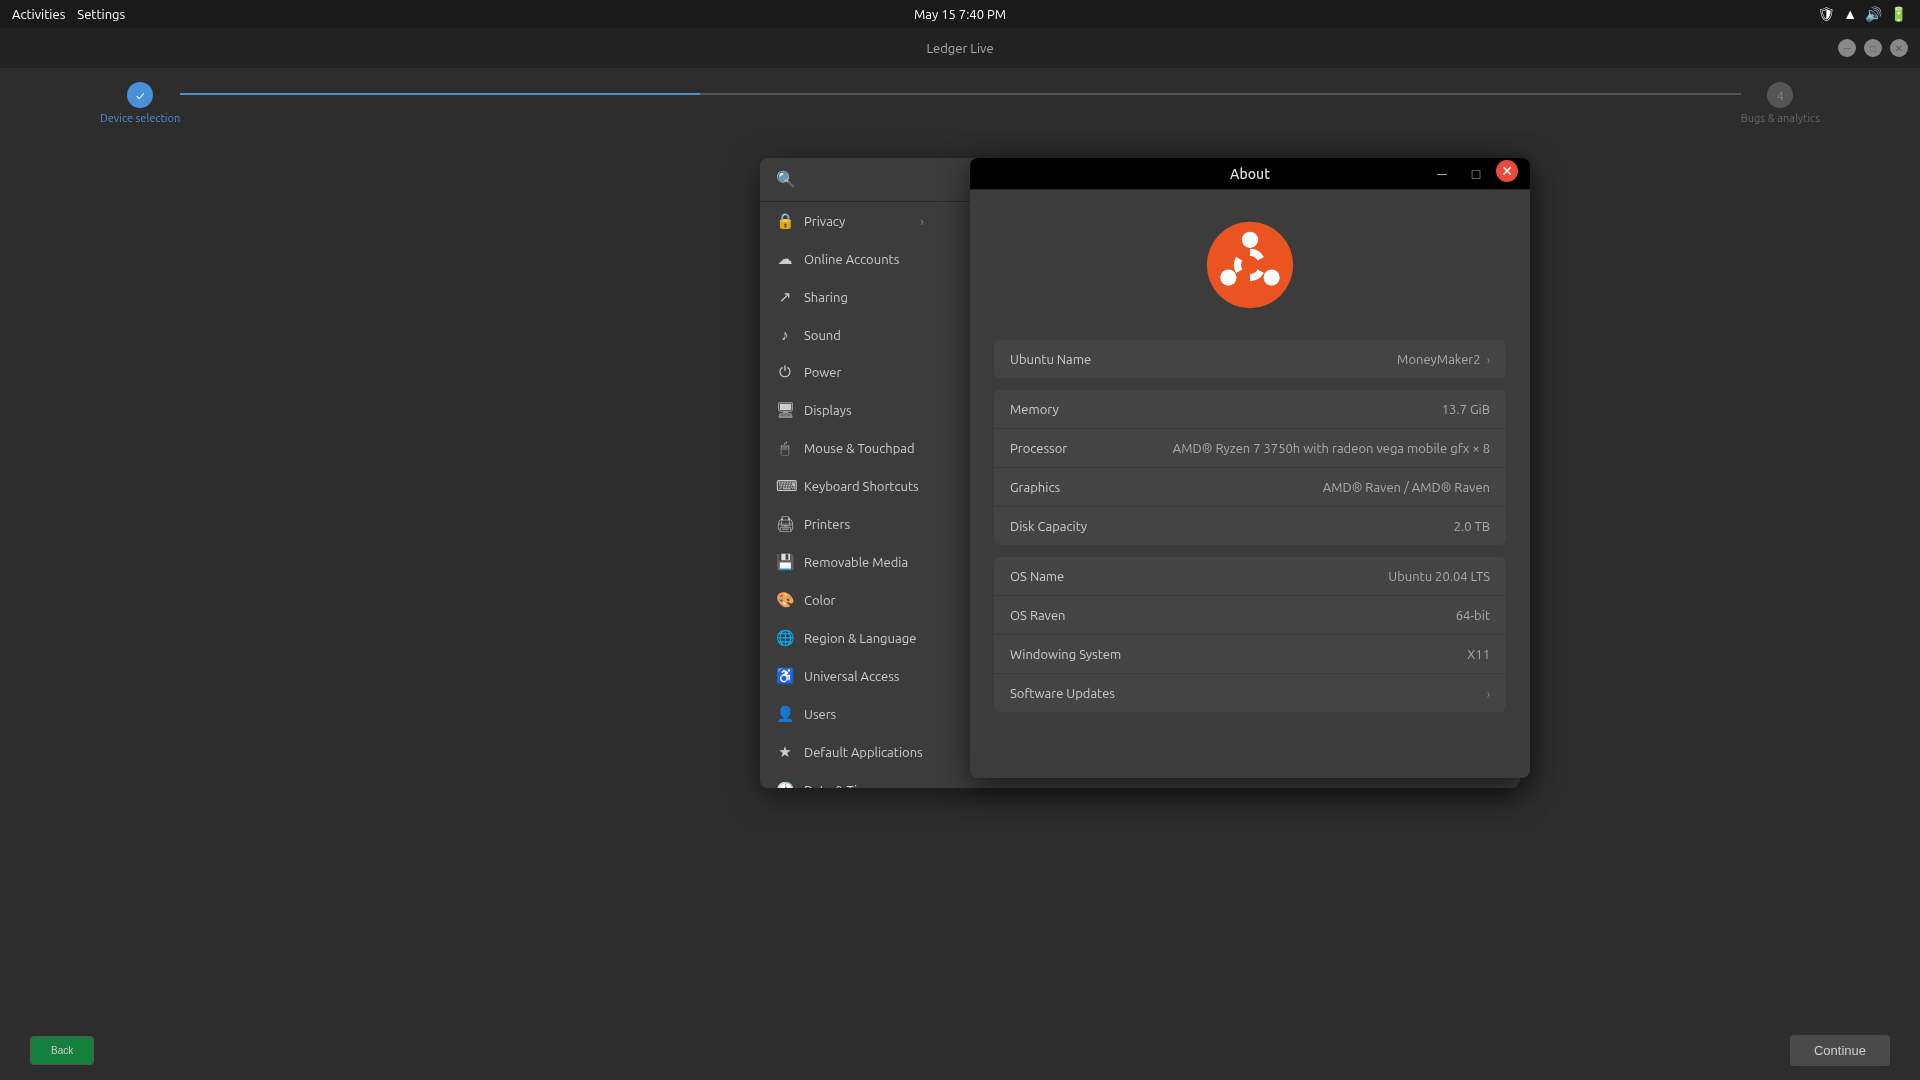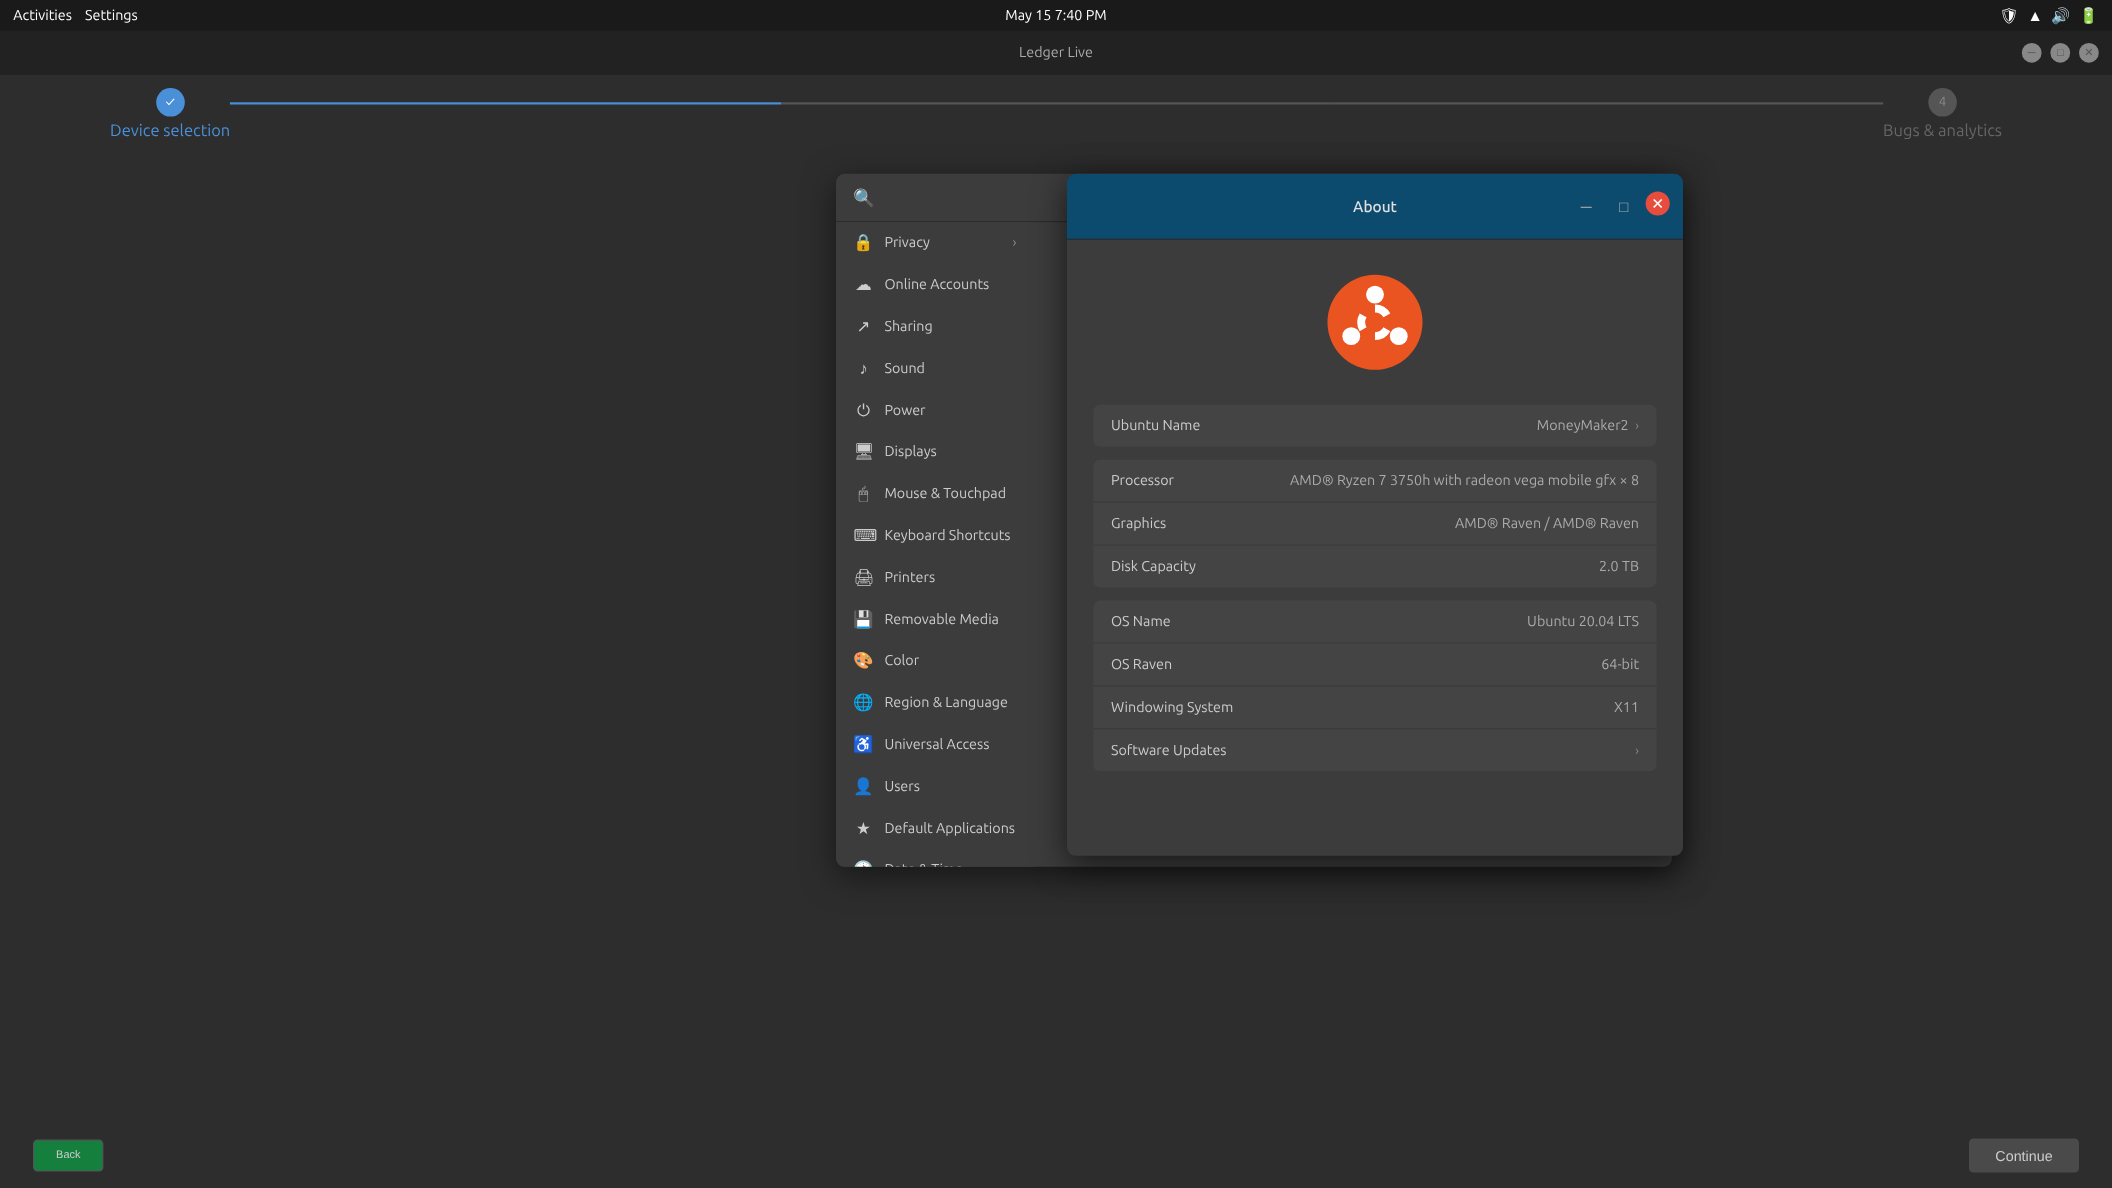--- a/index.html
+++ b/index.html
@@ -119,21 +119,21 @@
       justify-content: center;
       color: #fff;
       font-size: 12px;
     }
     .wizard-step-circle.inactive {
       background: #555;
       color: #888;
     }
     .wizard-step-label {
       color: #4a90d9;
-      font-size: 15px;
+      font-size: 11px;
     }
     .wizard-step-label.inactive {
       color: #666;
     }
     .wizard-line {
       flex: 1;
       height: 2px;
       background: #4a90d9;
       margin-bottom: 18px;
     }
@@ -199,22 +199,22 @@
       transform: translateX(-50%) translateX(30px);
       width: 560px;
       height: 620px;
       background: #3c3c3c;
       border-radius: 8px;
       overflow: hidden;
       box-shadow: 0 8px 30px rgba(0,0,0,0.6);
       z-index: 10;
     }
     .about-header {
-      height: 60px;
-      background: #0c4a6e;
+      height: 32px;
+      background: #000000;
       display: flex;
       align-items: center;
       justify-content: space-between;
       padding: 0 12px;
       border-bottom: 1px solid #2a2a2a;
     }
     .about-title {
       color: #e0e0e0;
       font-size: 14px;
       font-weight: 500;
@@ -523,20 +523,24 @@
           <span class="info-label">Ubuntu Name</span>
           <span class="info-value">
             <span>MoneyMaker2</span>
             <span class="info-chevron">›</span>
           </span>
         </div>
       </div>
 
       <div class="info-section">
         <div class="info-row">
+          <span class="info-label">Memory</span>
+          <span class="info-value">13.7 GiB</span>
+        </div>
+        <div class="info-row">
           <span class="info-label">Processor</span>
           <span class="info-value">AMD® Ryzen 7 3750h with radeon vega mobile gfx × 8</span>
         </div>
         <div class="info-row">
           <span class="info-label">Graphics</span>
           <span class="info-value">AMD® Raven / AMD® Raven</span>
         </div>
         <div class="info-row">
           <span class="info-label">Disk Capacity</span>
           <span class="info-value">2.0 TB</span>

